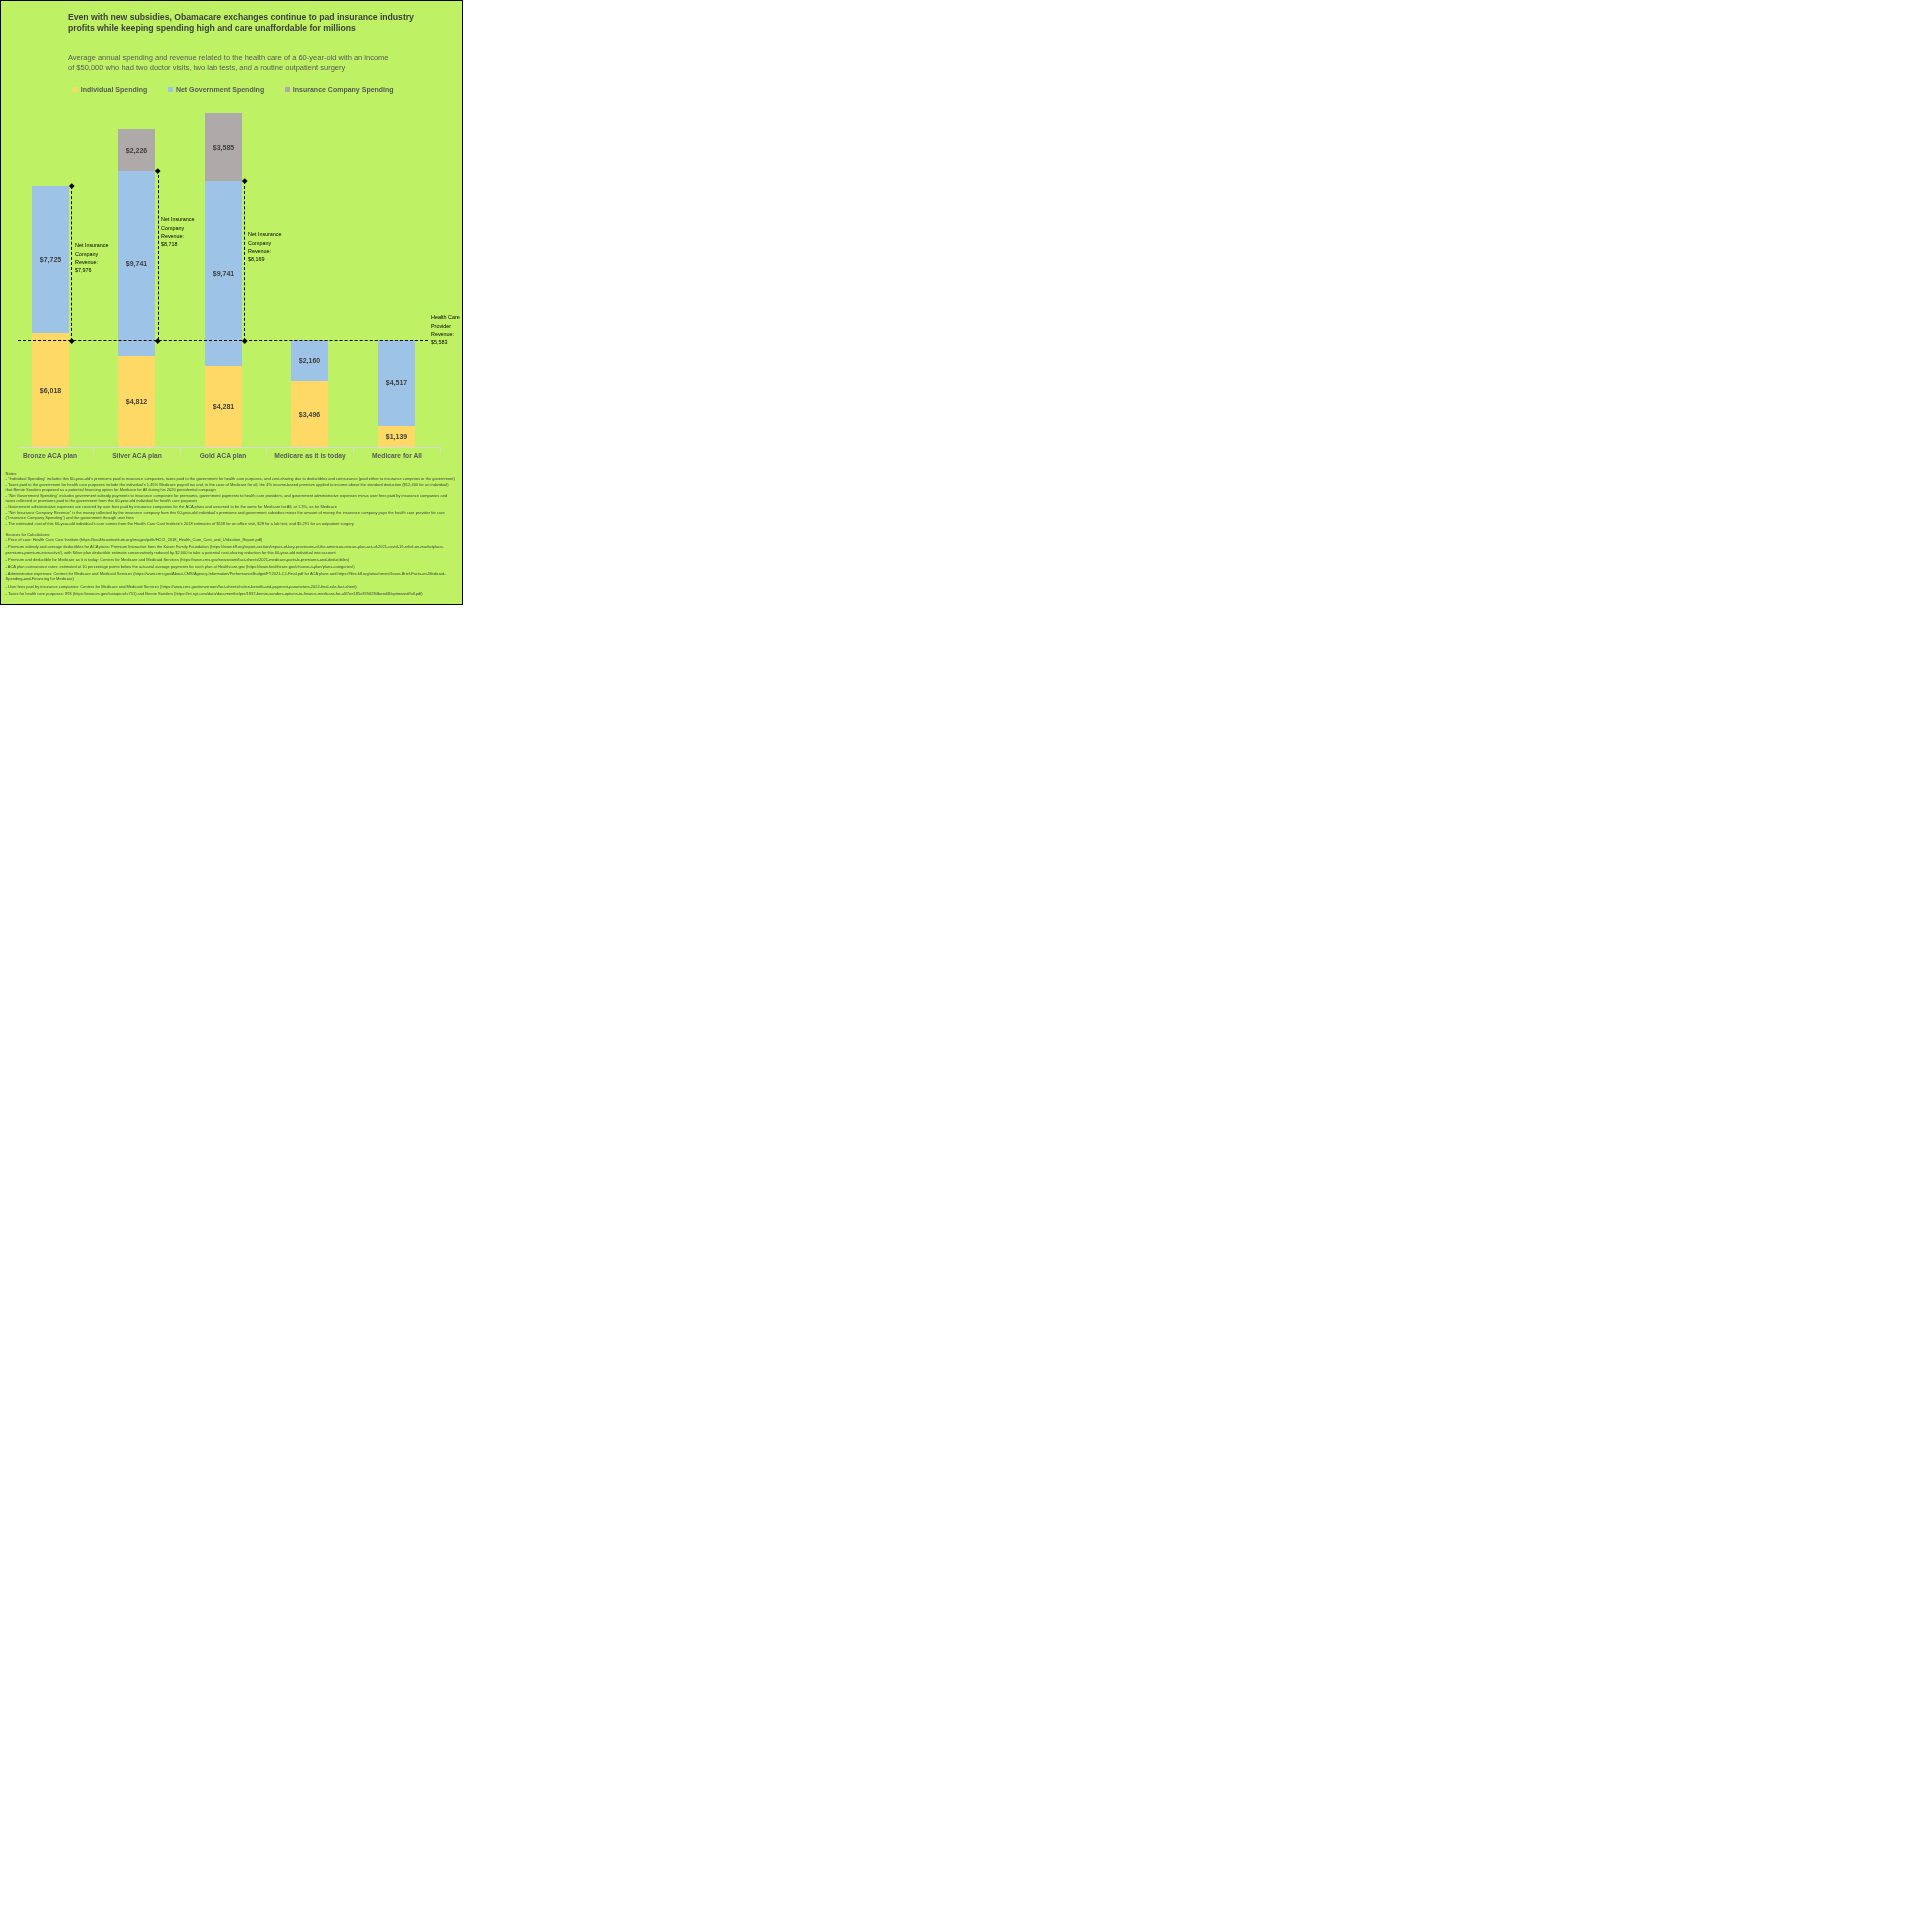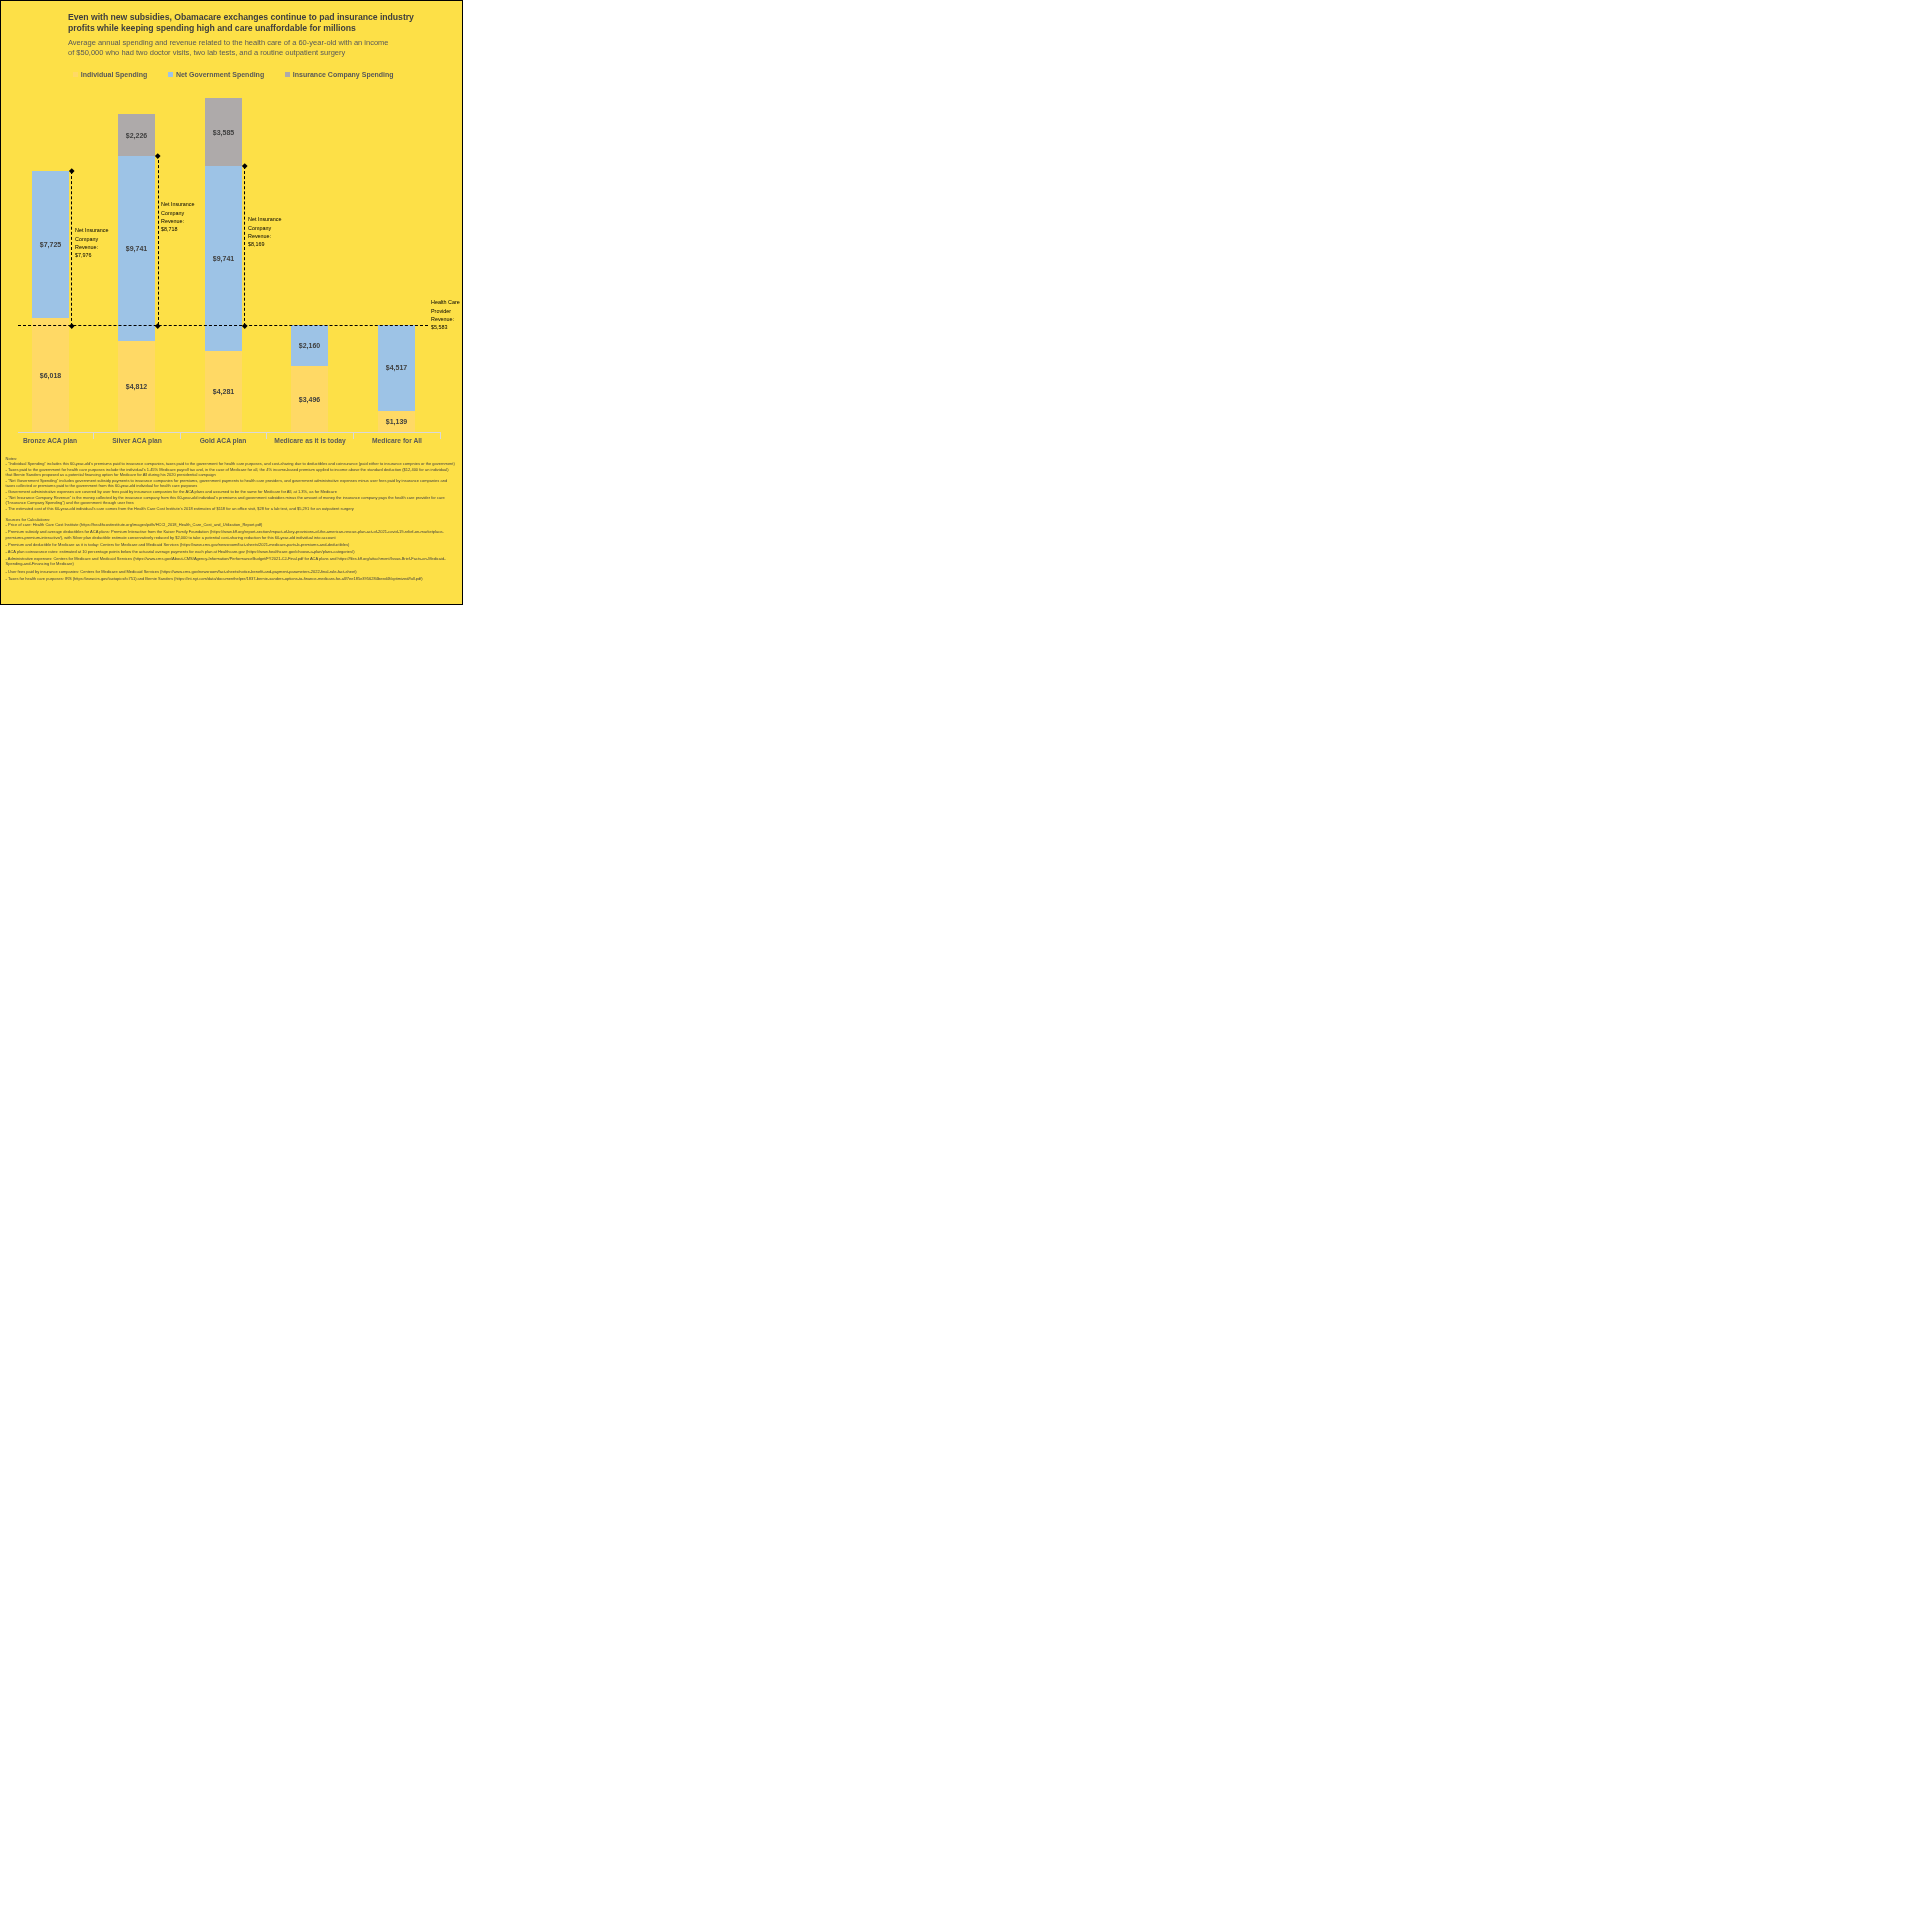--- a/index.html
+++ b/index.html
@@ -1,22 +1,22 @@
 <!DOCTYPE html>
 <html style="font-size:6.2px"><head>
 <meta charset="utf-8">
 <style>
   * { margin:0; padding:0; box-sizing:border-box; }
   html,body { background:#fff; }
   body { font-family:"Liberation Sans", sans-serif; }
-  .page { width:463px; min-height:605px; border:0.8px solid #000; background:#fde047; position:relative; overflow:hidden; }
+  .page { width:463px; min-height:605px; border:0.8px solid #000; background:#bef264; position:relative; overflow:hidden; }
   .header { margin:10.8px 23px 0 67px; }
   .title-line { display:block; font-size:8.7px; font-weight:bold; color:#3e3e3e; line-height:1.32; letter-spacing:-0.04px; }
   .subtitle-line { display:block; font-size:7.5px; color:#595959; line-height:1.33; }
-  .subtitle { margin-top:3px; }
+  .subtitle { margin-top:18px; }
   .legend { display:flex; align-items:center; margin:13px 0 0 72px; column-gap:21px; }
   .legend-item { display:inline-flex; align-items:center; gap:2.7px; font-size:7px; font-weight:bold; color:#595959; white-space:nowrap; }
   .swatch { width:5px; height:5px; display:inline-block; flex:0 0 auto; }
   .chart { position:relative; margin-top:11.6px; }
   #plot { position:relative; height:343px; }
   .bar { position:absolute; bottom:0; display:flex; flex-direction:column; justify-content:flex-end; }
   .seg { display:flex; align-items:center; justify-content:center; flex:0 0 auto; }
   .seg-label { font-size:7px; font-weight:bold; color:#404040; }
   .vline { position:absolute; border-left:0.8px dashed #000; width:0; }
   .diamond { position:absolute; width:3.5px; height:3.5px; background:#000; transform:rotate(45deg); }

